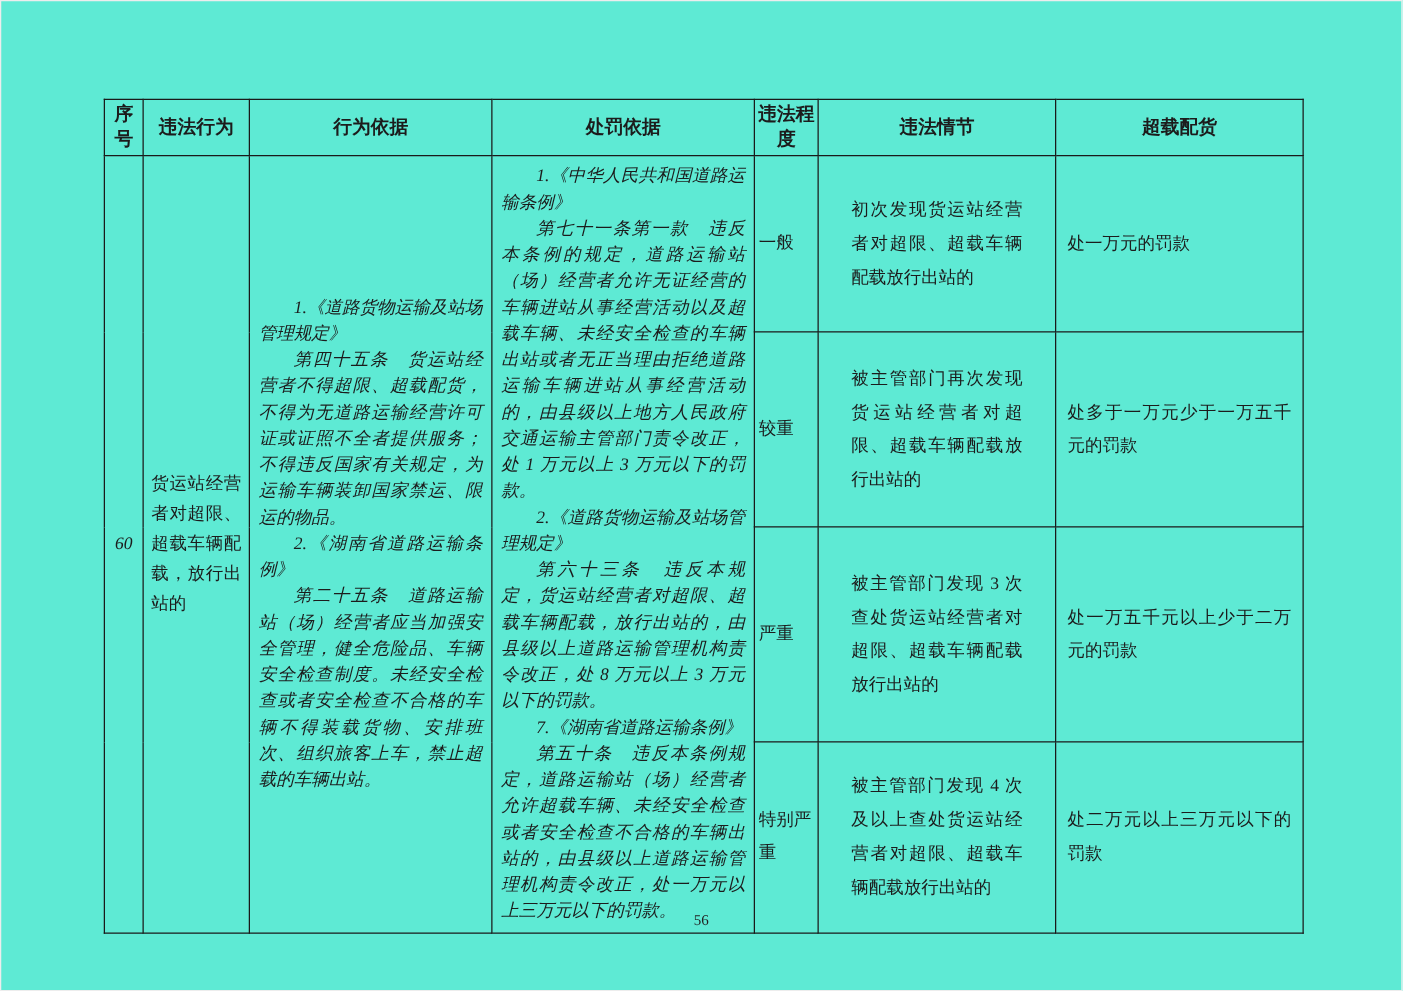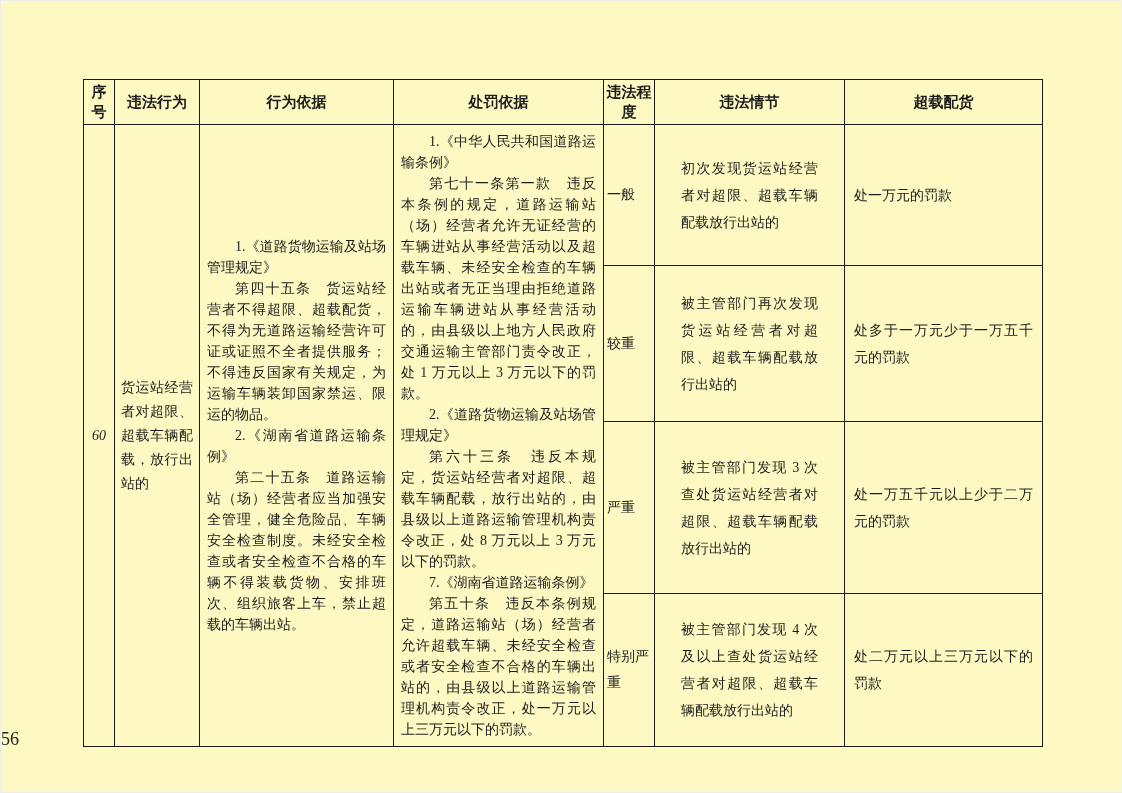--- a/index.html
+++ b/index.html
@@ -5,21 +5,21 @@
   * { margin: 0; padding: 0; box-sizing: border-box; }
   html, body { background: #fff; }
   body {
     width: 1122px; height: 793px;
     font-family: "Liberation Serif", "DejaVu Serif", serif;
     color: #1c1c1c;
   }
   .page {
     position: relative;
     width: 1122px; height: 793px;
-    background: #fef9c3;
+    background: #5eead4;
     border: 1px solid #ededed;
     overflow: hidden;
   }
   table.reg {
     position: absolute;
     left: 82px; top: 78px;
     width: 959px;
     border-collapse: collapse;
     table-layout: fixed;
   }
@@ -36,34 +36,35 @@
     height: 40px;
     padding: 2px 1px;
   }
   .c-seq    { text-align: center; font-size: 14px; font-style: italic; }
   .c-behavior {
     font-size: 14px; line-height: 24px;
     padding: 4px 6px; text-align: justify;
   }
   .c-basis {
     font-size: 14px; line-height: 21px;
-    padding: 6px 7px; text-align: justify;
+    padding: 6px 7px; text-align: justify; font-style: italic;
   }
   .c-basis p { text-indent: 2em; margin: 0; }
   .c-degree { text-align: left; font-size: 14px; line-height: 26px; padding: 2px 3px; }
   .c-circ   { font-size: 14px; line-height: 27px; padding: 4px 26px; text-align: justify; }
   .c-std    { font-size: 14px; line-height: 27px; padding: 4px 9px; text-align: justify; }
   tr.r0 { height: 134px; }
   tr.r1 { height: 148px; }
   tr.r2 { height: 163px; }
   tr.r3 { height: 145px; }
   .footer {
     position: absolute;
     left: 0; top: 728px; width: 100%;
-    font-size: 18px;
+    text-align: center;
+    font-size: 12px;
     color: #222;
   }
 </style>
 </head>
 <body>
 
 <div class="page">
   <table class="reg">
     <colgroup>
       <col style="width:31px">

